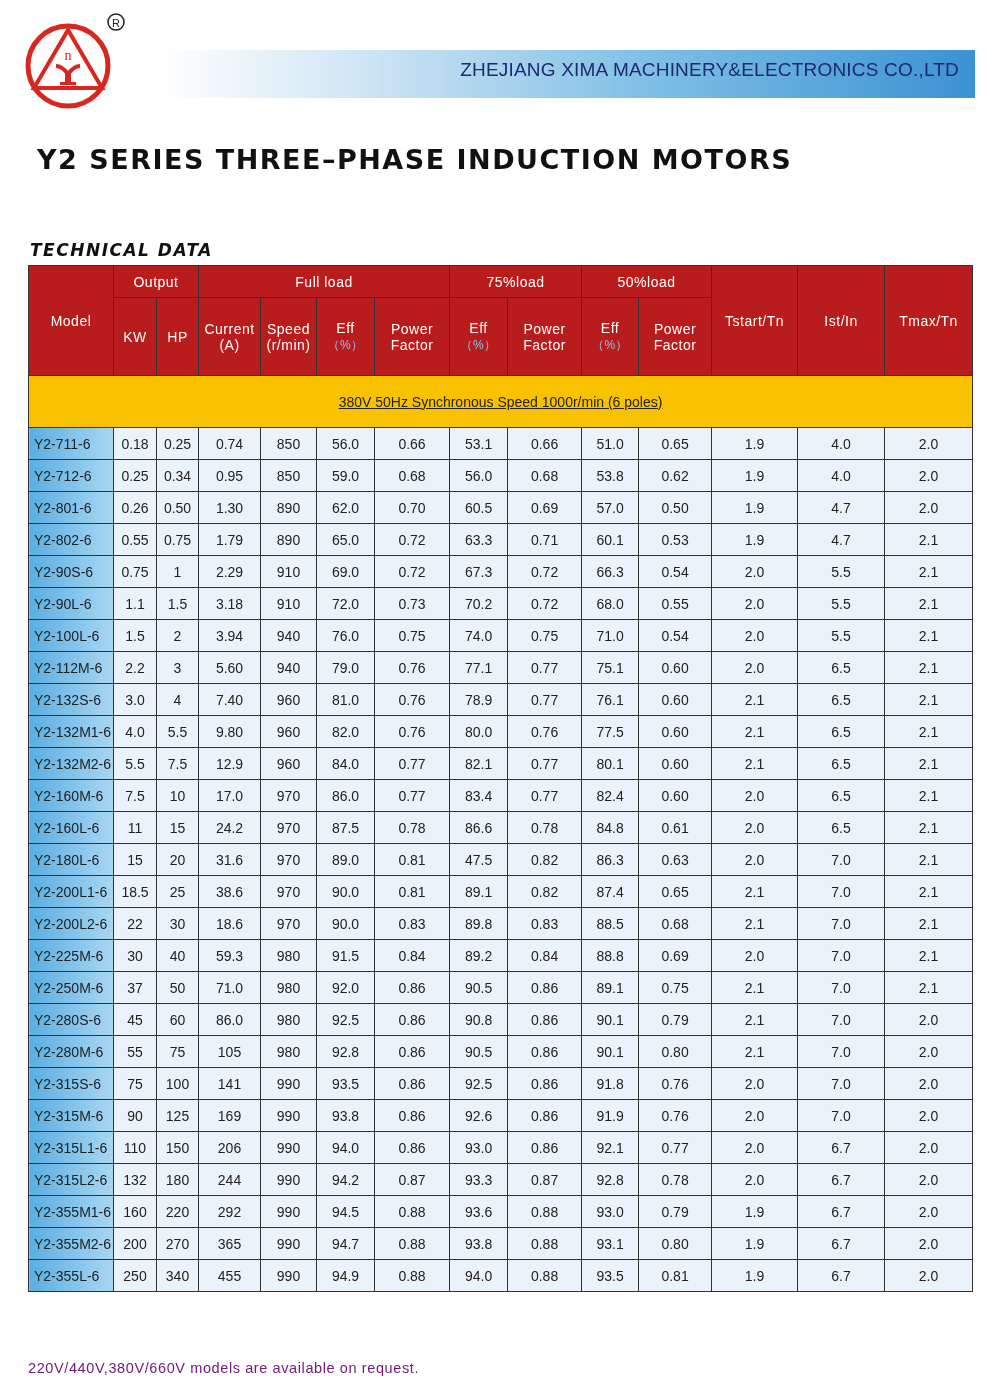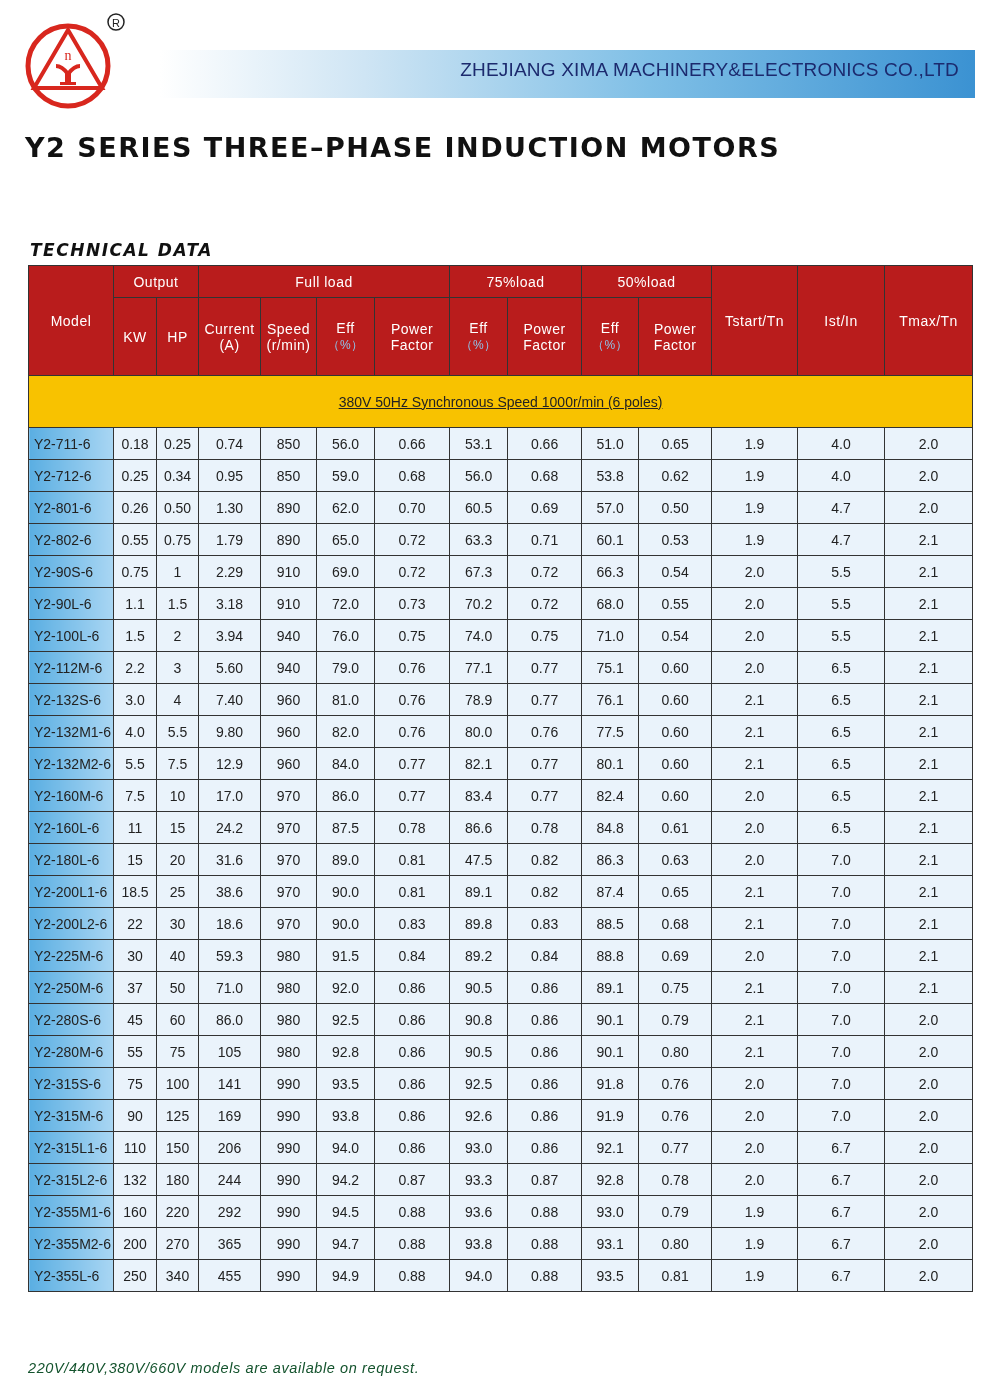--- a/index.html
+++ b/index.html
@@ -5,36 +5,36 @@
   html, body { margin: 0; padding: 0; background: #ffffff; }
   body { width: 990px; height: 1385px; position: relative; overflow: hidden;
          font-family: "Liberation Sans", sans-serif; color: #1a1a1a; }
   .logo { position: absolute; left: 24px; top: 22px; width: 88px; height: 88px; }
   .reg { position: absolute; left: 106px; top: 12px; width: 20px; height: 20px; }
   .banner { position: absolute; left: 160px; top: 50px; width: 815px; height: 48px;
             background: linear-gradient(90deg, #ffffff 0%, #cfe5f4 25%, #7fbfe6 60%, #3b92d2 100%); }
   .banner-text { position: absolute; right: 16px; top: 0; line-height: 40px;
                  font-size: 19px; color: #1c2a6e; letter-spacing: 0.2px; }
   .title { position: absolute; left: 25px; top: 132px; font-size: 27px; font-weight: 900;
-           letter-spacing: 1.5px; color: #111; margin: 0; font-family: "DejaVu Sans", sans-serif; }
+           letter-spacing: 1.5px; color: #111; margin: 12px; font-family: "DejaVu Sans", sans-serif; }
   .subtitle { position: absolute; left: 30px; top: 240px; font-size: 17px; font-weight: bold;
               font-style: italic; letter-spacing: 1.5px; color: #111; margin: 0;
               font-family: "DejaVu Sans", sans-serif; }
   table.tech { position: absolute; left: 28px; top: 265px; width: 944px;
                border-collapse: collapse; table-layout: fixed; font-size: 14px; }
   table.tech th, table.tech td { border: 1.5px solid #333; text-align: center; padding: 0; }
   table.tech th { background: #b91c1c; color: #ffffff; font-weight: normal; font-size: 14px; letter-spacing: 0.5px; line-height: 16px; }
   table.tech th .pct { color: #8fc3ea; font-size: 12px; }
   tr.h1 th { height: 31px; }
   tr.h2 th { height: 47px; }
   tr.h3 th { height: 77px; }
   tr.band td { background: #f8c200; height: 51px; font-size: 14px; color: #222; text-decoration: underline; }
   tr.row td { height: 31px; background: #eaf3fb; color: #222; }
   tr.row td.model { background: linear-gradient(90deg, #5aaee2 0%, #a9d6f3 100%); text-align: left; padding-left: 5px; font-size: 14px; }
-  .note { position: absolute; left: 28px; top: 1360px; font-size: 14.5px; color: #14532d; letter-spacing: 0.6px; font-style: italic; }
+  .note { position: absolute; left: 28px; top: 1360px; font-size: 14.5px; color: #701a75; letter-spacing: 0.6px; }
 </style>
 </head>
 <body>
 
 <svg class="logo" viewBox="0 0 88 88">
   <circle cx="44" cy="44" r="40" fill="none" stroke="#d8271e" stroke-width="5"></circle>
   <polygon points="44,8 10,66 78,66" fill="none" stroke="#d8271e" stroke-width="4"></polygon>
   <text x="44" y="38" text-anchor="middle" font-size="14" fill="#d8271e" font-family="Liberation Serif, serif">n</text>
   <path d="M32 44 Q38 44 44 52 Q50 44 56 44" fill="none" stroke="#d8271e" stroke-width="4"></path>
   <rect x="41" y="50" width="6" height="12" fill="#d8271e"></rect>

